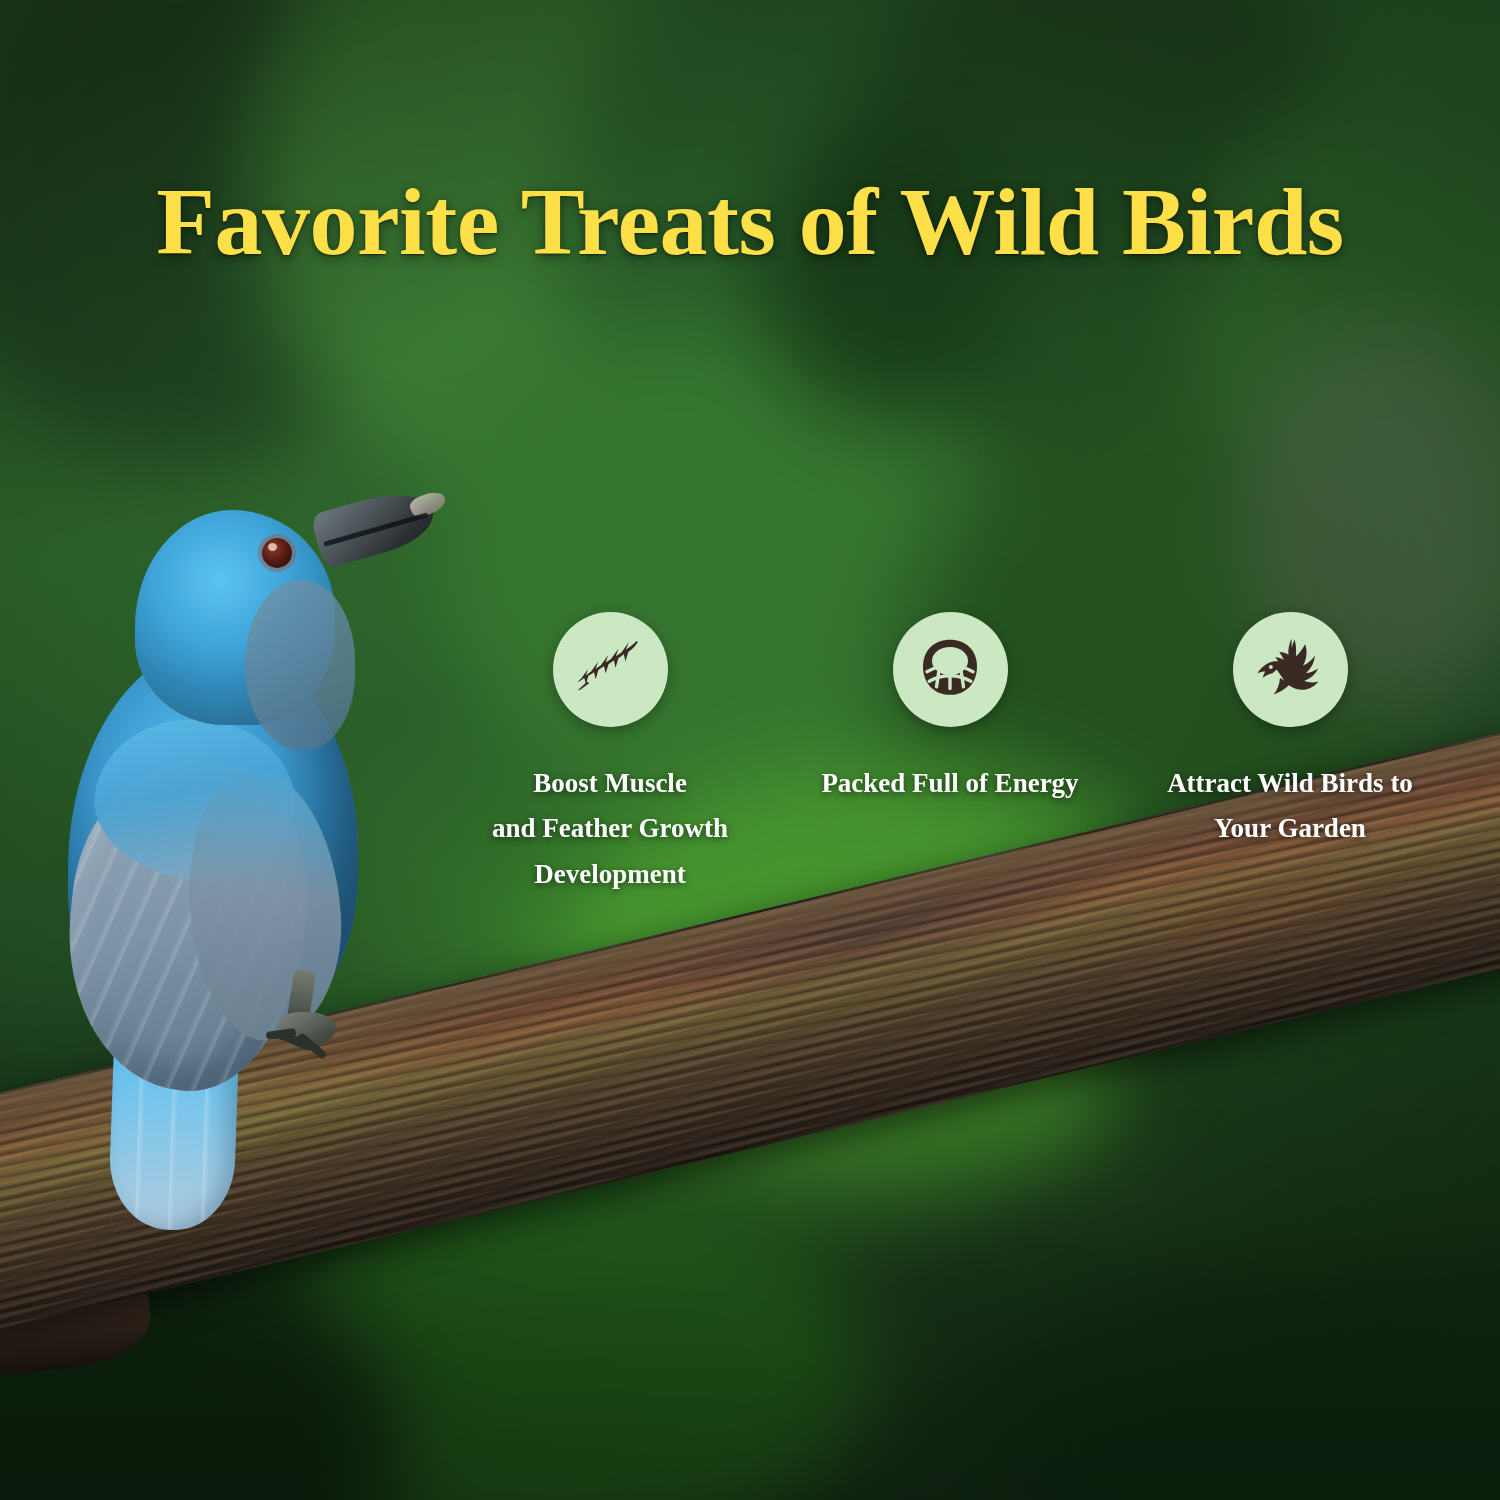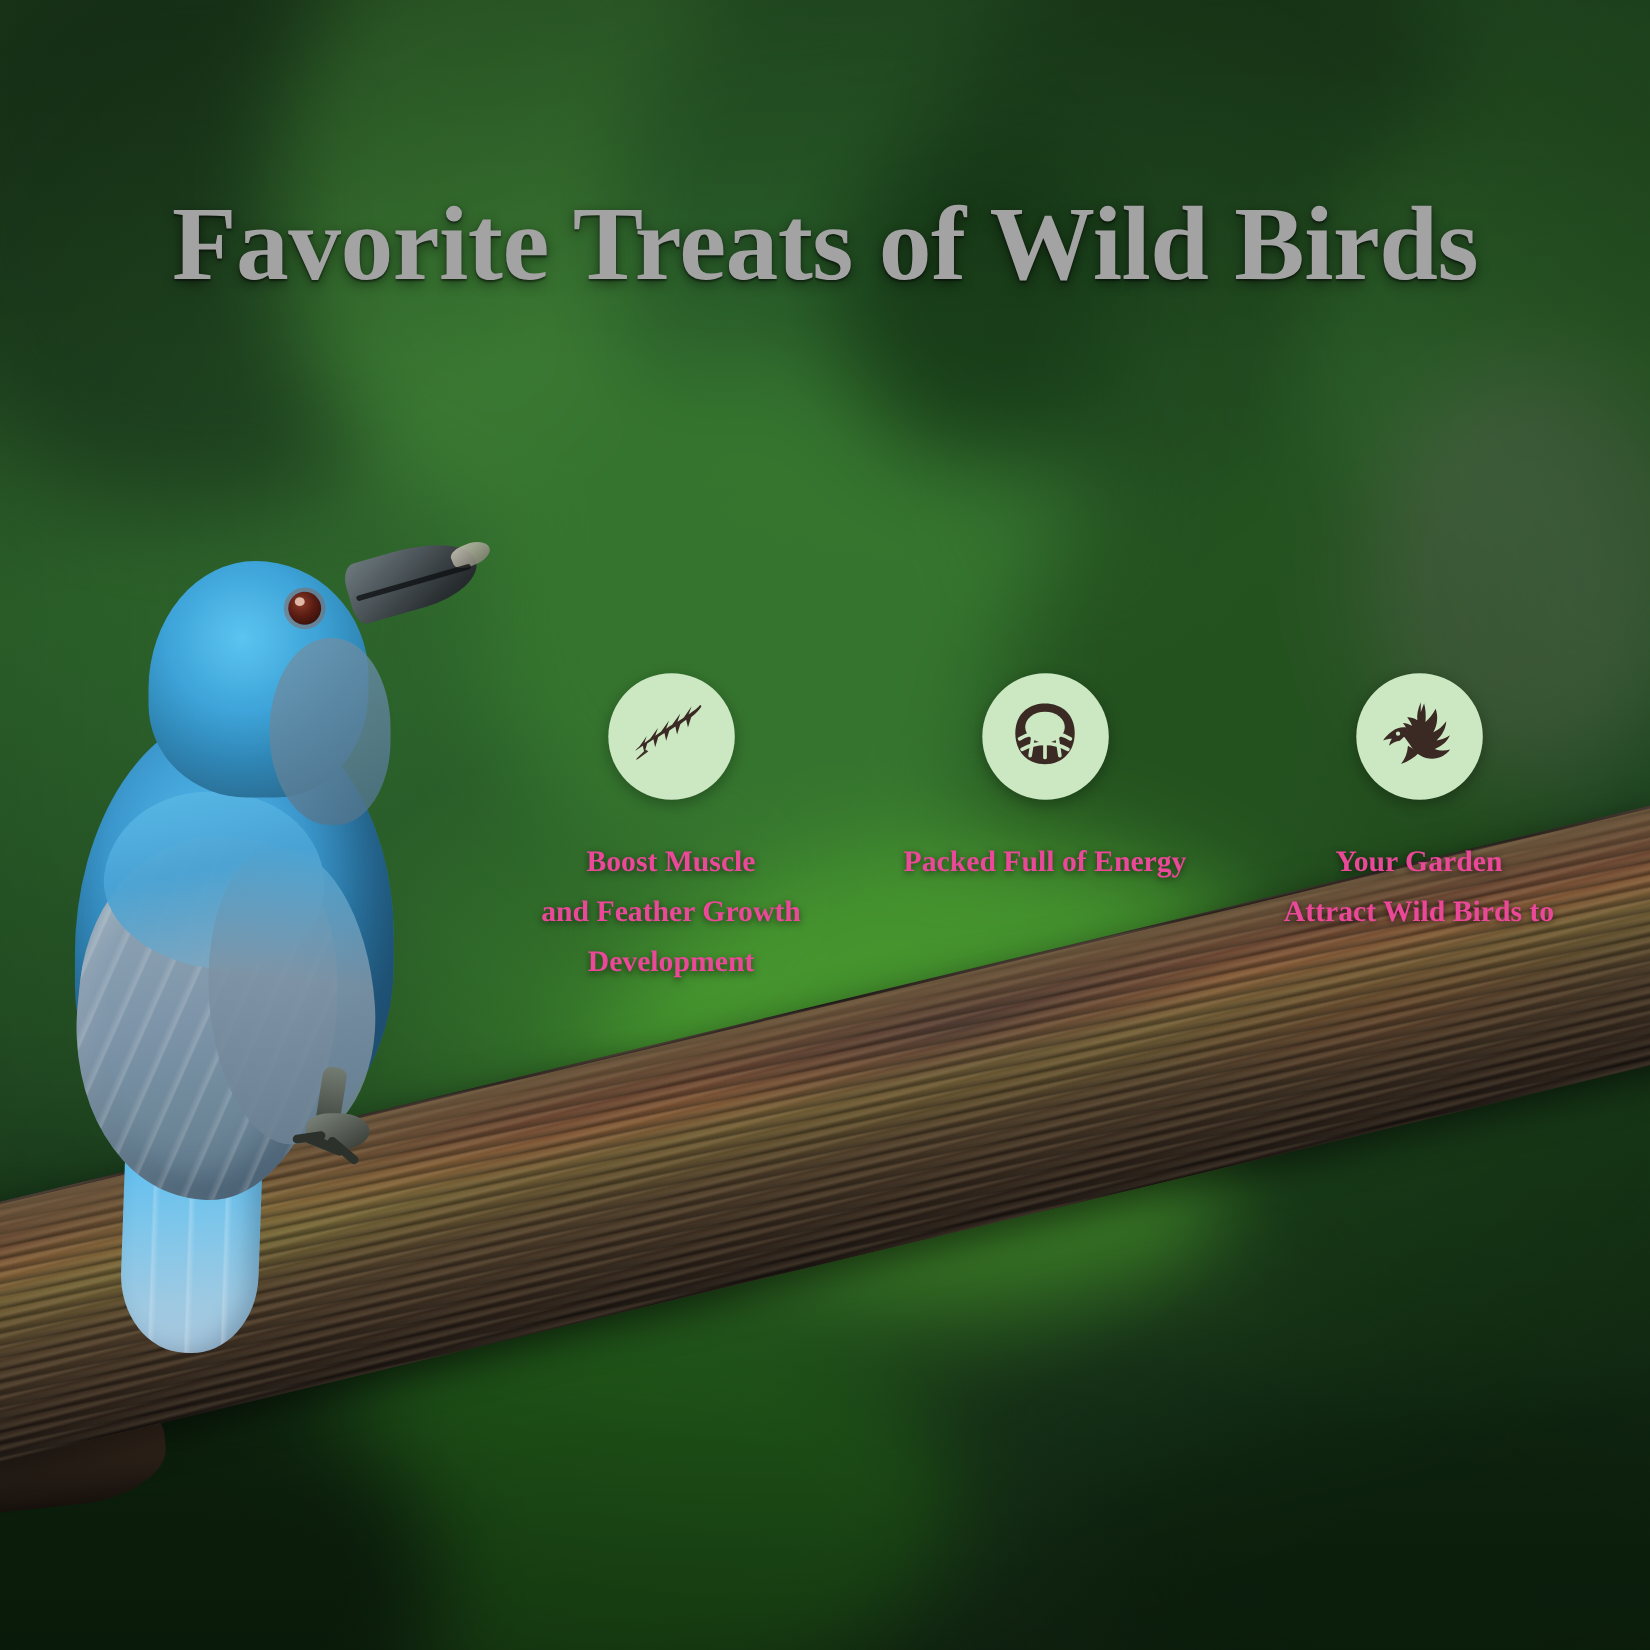--- a/index.html
+++ b/index.html
@@ -251,21 +251,21 @@
   #bird-claw1 { left: 236px; top: 566px; width: 38px; height: 9px; transform: rotate(22deg); }
   #bird-claw2 { left: 255px; top: 572px; width: 34px; height: 8px; transform: rotate(40deg); }
   #bird-claw3 { left: 226px; top: 560px; width: 30px; height: 8px; transform: rotate(-8deg); }
 
   
   #title {
     position: absolute;
     left: 0; top: 174px;
     width: 1500px;
     text-align: center;
-    color: #a3a3a3;
+    color: #fde047;
     font-size: 96px;
     font-weight: bold;
     letter-spacing: -0.5px;
     line-height: 1.0;
     text-shadow: 0 3px 12px rgba(0,0,0,0.45), 0 1px 2px rgba(0,0,0,0.5);
     white-space: nowrap;
   }
 
   
   #features {
@@ -287,21 +287,21 @@
     border-radius: 50%;
     background: #cbe8c3;
     display: flex;
     align-items: center;
     justify-content: center;
     box-shadow: 0 4px 14px rgba(0,0,0,0.30);
   }
   .feature-badge svg { display: block; }
   .feature-label {
     margin-top: 34px;
-    color: #ec4899;
+    color: #ffffff;
     font-size: 27px;
     font-weight: bold;
     line-height: 1.68;
     text-align: center;
     text-shadow: 0 2px 7px rgba(0,0,0,0.55);
   }
 </style>
 </head>
 <body>
 
@@ -411,19 +411,19 @@
             <g fill="#3b2a24">
               <path d="M33.4 4.6c-2.4 5.4-3.2 10.1-2.7 14.2-2.7-1.7-5.4-2.4-8-2.3 1.7 2.3 3 4.5 3.9 6.7-2.5-1.3-4.9-2-7.3-2.2 2 2.5 3.4 4.9 4.3 7.2-2.6-1.1-5-1.6-7.3-1.5 4.3 5.2 7.5 9.6 9.9 13.4 3.5 5.5 9.5 9 16.1 9 5.8 0 11-2.8 14.2-7.2-4.1 1.2-8.2 1.1-12.1-.5 5.6-2.1 9.6-5.7 12-10.7-3.6 2.4-7.1 3.7-10.6 4 4.6-4.3 7.2-9.3 7.7-15.1-3 4.1-6.4 7-10.2 8.6 3.3-6.1 3.9-12.3 1.8-18.5-2.3 4.3-5 7.8-8 10.5.5-5.6.1-10.5-1.1-14.6-1 2.3-1.9 4.6-2.6 6.9"></path>
               <path d="M22.2 24.6c-3.8-.7-7.5.2-11 2.7-3.4 2.4-5.9 4.9-7.4 7.5 2.2-1 4.5-1.5 6.9-1.5-1.2 1.8-1.9 3.6-2.2 5.5 2.7-2.2 5.5-3.5 8.4-3.9l7.2-6.6z"></path>
               <path d="M23.3 38.9c-.4 5.6-2.2 10.4-5.5 14.3 5.6-2 10.4-5 14.4-9.1z"></path>
               <circle cx="15.5" cy="29.4" r="1.7" fill="#cbe8c3"></circle>
             </g>
           </svg>
         </span>
       </div>
       <div class="feature-label">
+        <div>Attract Wild Birds to</div>
         <div>Your Garden</div>
-        <div>Attract Wild Birds to</div>
       </div>
     </div>
 
   </div>
 </div>
 
 </body></html>

